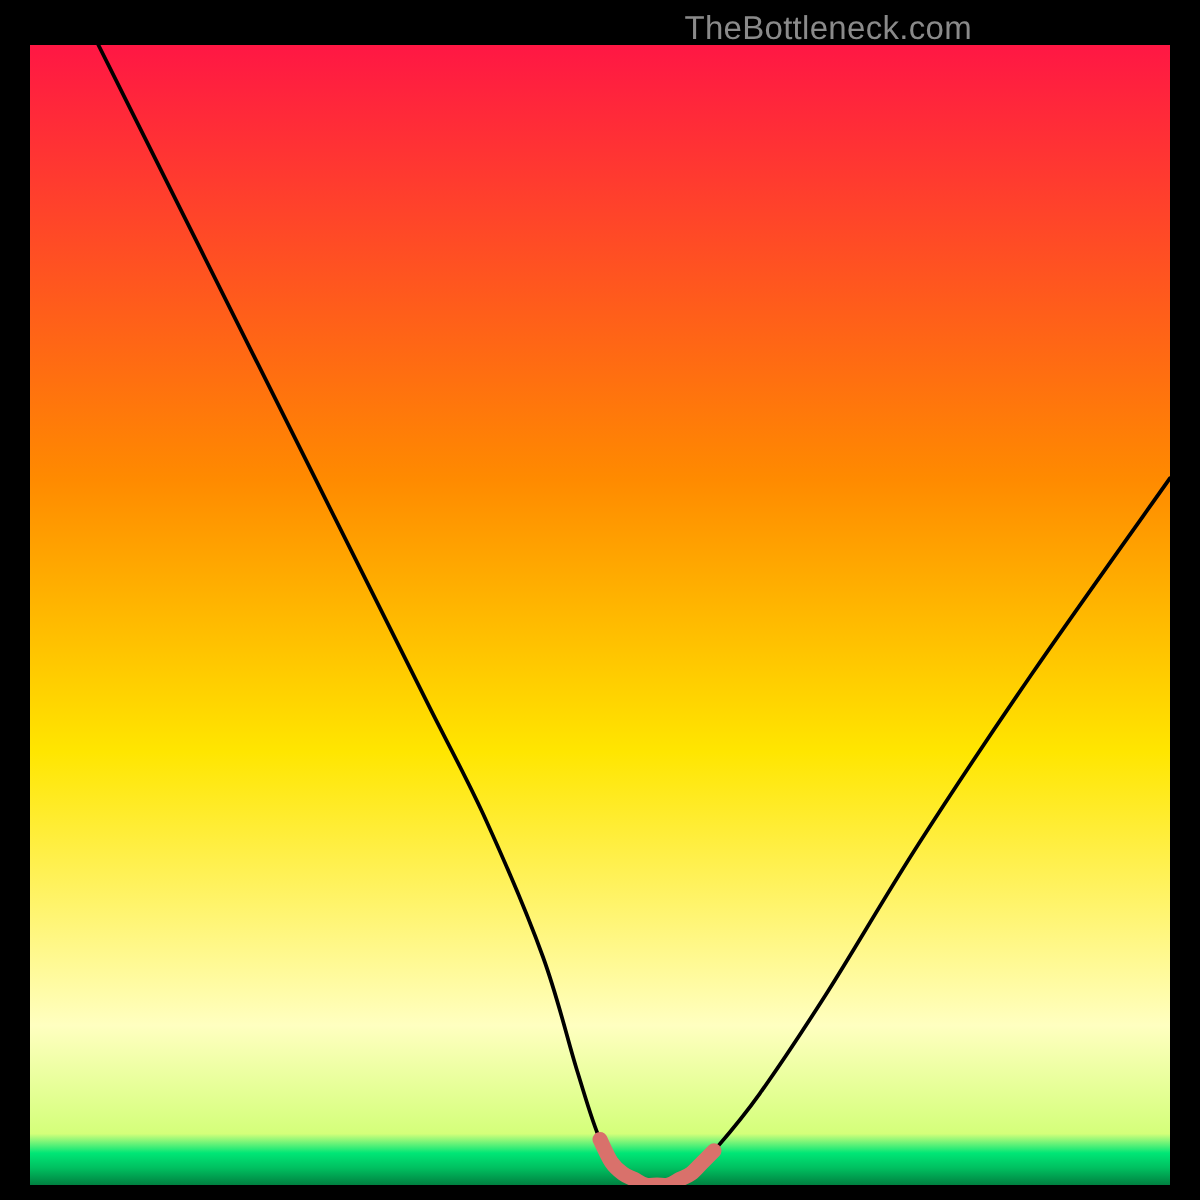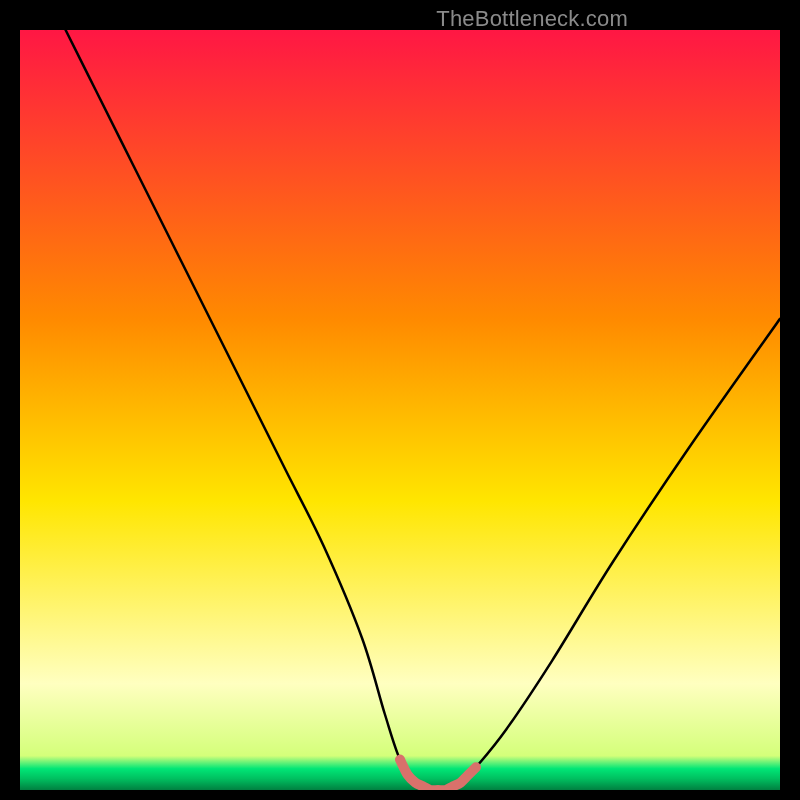--- a/index.html
+++ b/index.html
@@ -9,20 +9,21 @@
     height: 800px;
     background: #000;
     overflow: hidden;
     font-family: Arial, Helvetica, sans-serif;
   }
   .stage {
     position: relative;
     width: 640px;
     height: 800px;
     background: #000;
+    padding-left: 20px;
   }
   .watermark {
     position: absolute;
     top: 6px;
     right: 12px;
     color: #8a8a8a;
     font-size: 22px;
     font-weight: 500;
     letter-spacing: 0.2px;
     z-index: 5;

